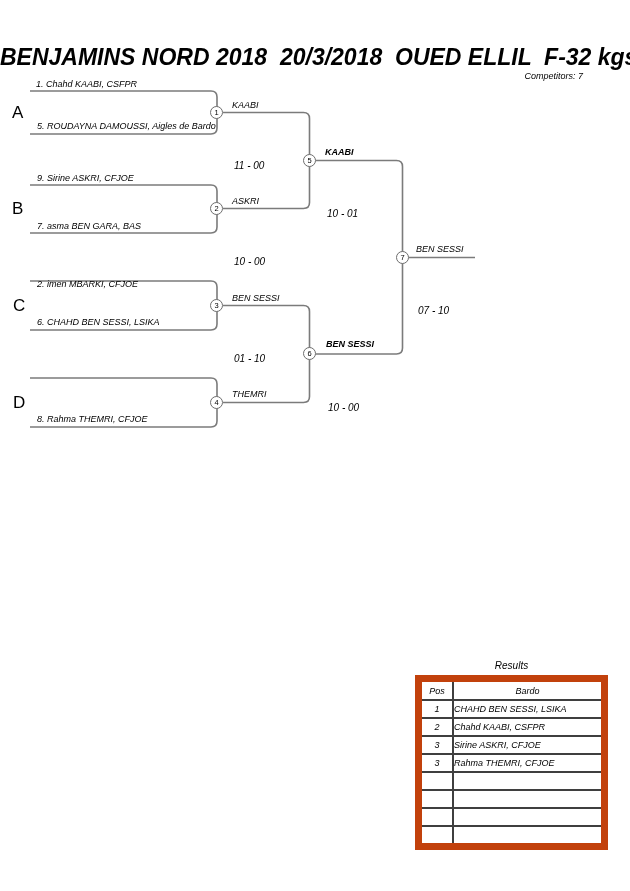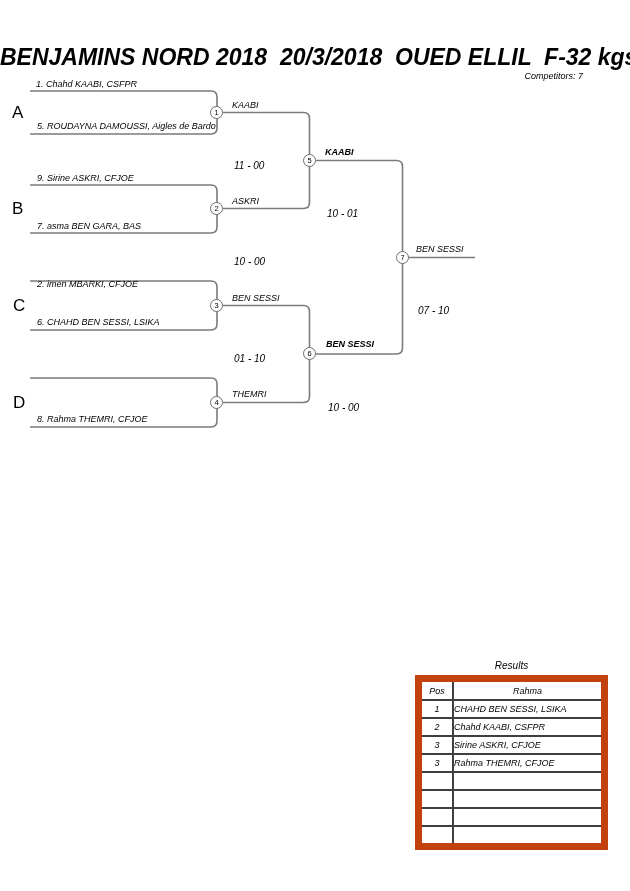--- a/index.html
+++ b/index.html
@@ -112,21 +112,21 @@
   <div class="wname bold w6">BEN SESSI</div>
   <div class="score s6">10 - 00</div>
   <div class="wname w7">BEN SESSI</div>
   <div class="score s7">07 - 10</div>
 
   <div class="results-title">Results</div>
   <table class="results">
     <tbody>
         <tr>
       <th class="col-pos">Pos</th>
-      <th>Rahma</th>
+      <th>Bardo</th>
     </tr>
     <tr>
       <td class="col-pos">1</td>
       <td class="name-cell">CHAHD BEN SESSI, LSIKA</td>
     </tr>
     <tr>
       <td class="col-pos">2</td>
       <td class="name-cell">Chahd KAABI, CSFPR</td>
     </tr>
     <tr>

